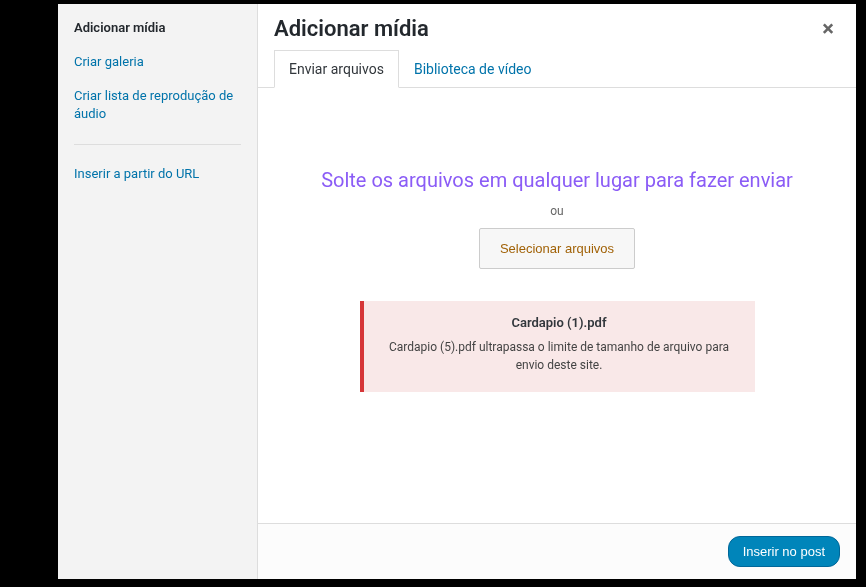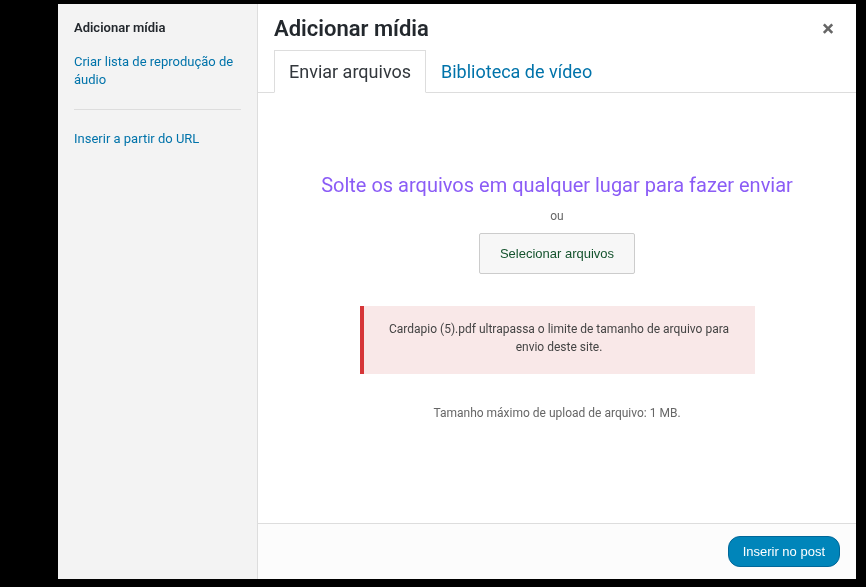--- a/index.html
+++ b/index.html
@@ -75,21 +75,21 @@
     }
     .tabs {
       display: flex;
       border-bottom: 1px solid #ddd;
       padding: 8px 16px 0;
     }
     .tab {
       padding: 10px 14px;
       color: #0073aa;
       cursor: pointer;
-      font-size: 18px;
+      font-size: 14px;
       border: 1px solid transparent;
       border-bottom: none;
       position: relative;
       bottom: -1px;
       text-align: center;
     }
     .tab.active {
       color: #32373c;
       border-color: #ddd;
       background: #fff;
@@ -113,21 +113,21 @@
     .drop-or {
       color: #666;
       font-size: 12px;
       margin-bottom: 10px;
     }
     .select-btn {
       display: inline-block;
       padding: 12px 20px;
       border: 1px solid #ccc;
       background: #f7f7f7;
-      color: #14532d;
+      color: #a16207;
       font-size: 13px;
       cursor: pointer;
       border-radius: 2px;
     }
     .error-box {
       margin: 32px auto 0;
       max-width: 395px;
       background: #f9e8e8;
       border-left: 4px solid #d63638;
       padding: 14px 16px 18px;
@@ -171,20 +171,23 @@
   </style>
 </head>
 <body>
 
 <div class="modal">
 
   <nav class="sidebar">
     <div class="sidebar-title">Adicionar mídia</div>
 
     <a class="sidebar-item">
+      <span>Criar galeria</span>
+    </a>
+    <a class="sidebar-item">
       <span>Criar lista de reprodução de áudio</span>
     </a>
 
     <hr class="sidebar-sep">
 
     <a class="sidebar-item">
       <span>Inserir a partir do URL</span>
     </a>
   </nav>
 
@@ -201,24 +204,24 @@
     </div>
 
     <div class="content-wrap">
       <div class="content">
 
         <div class="drop-title">Solte os arquivos em qualquer lugar para fazer enviar</div>
         <div class="drop-or">ou</div>
         <button class="select-btn">Selecionar arquivos</button>
 
         <div class="error-box">
+          <div class="error-file">Cardapio (1).pdf</div>
           <div class="error-msg">Cardapio (5).pdf ultrapassa o limite de tamanho de arquivo para envio deste site.</div>
         </div>
 
-        <div class="max-size">Tamanho máximo de upload de arquivo: 1 MB.</div>
 
       </div>
     </div>
 
     <div class="footer">
       <button class="insert-btn">Inserir no post</button>
     </div>
 
   </div>
 

